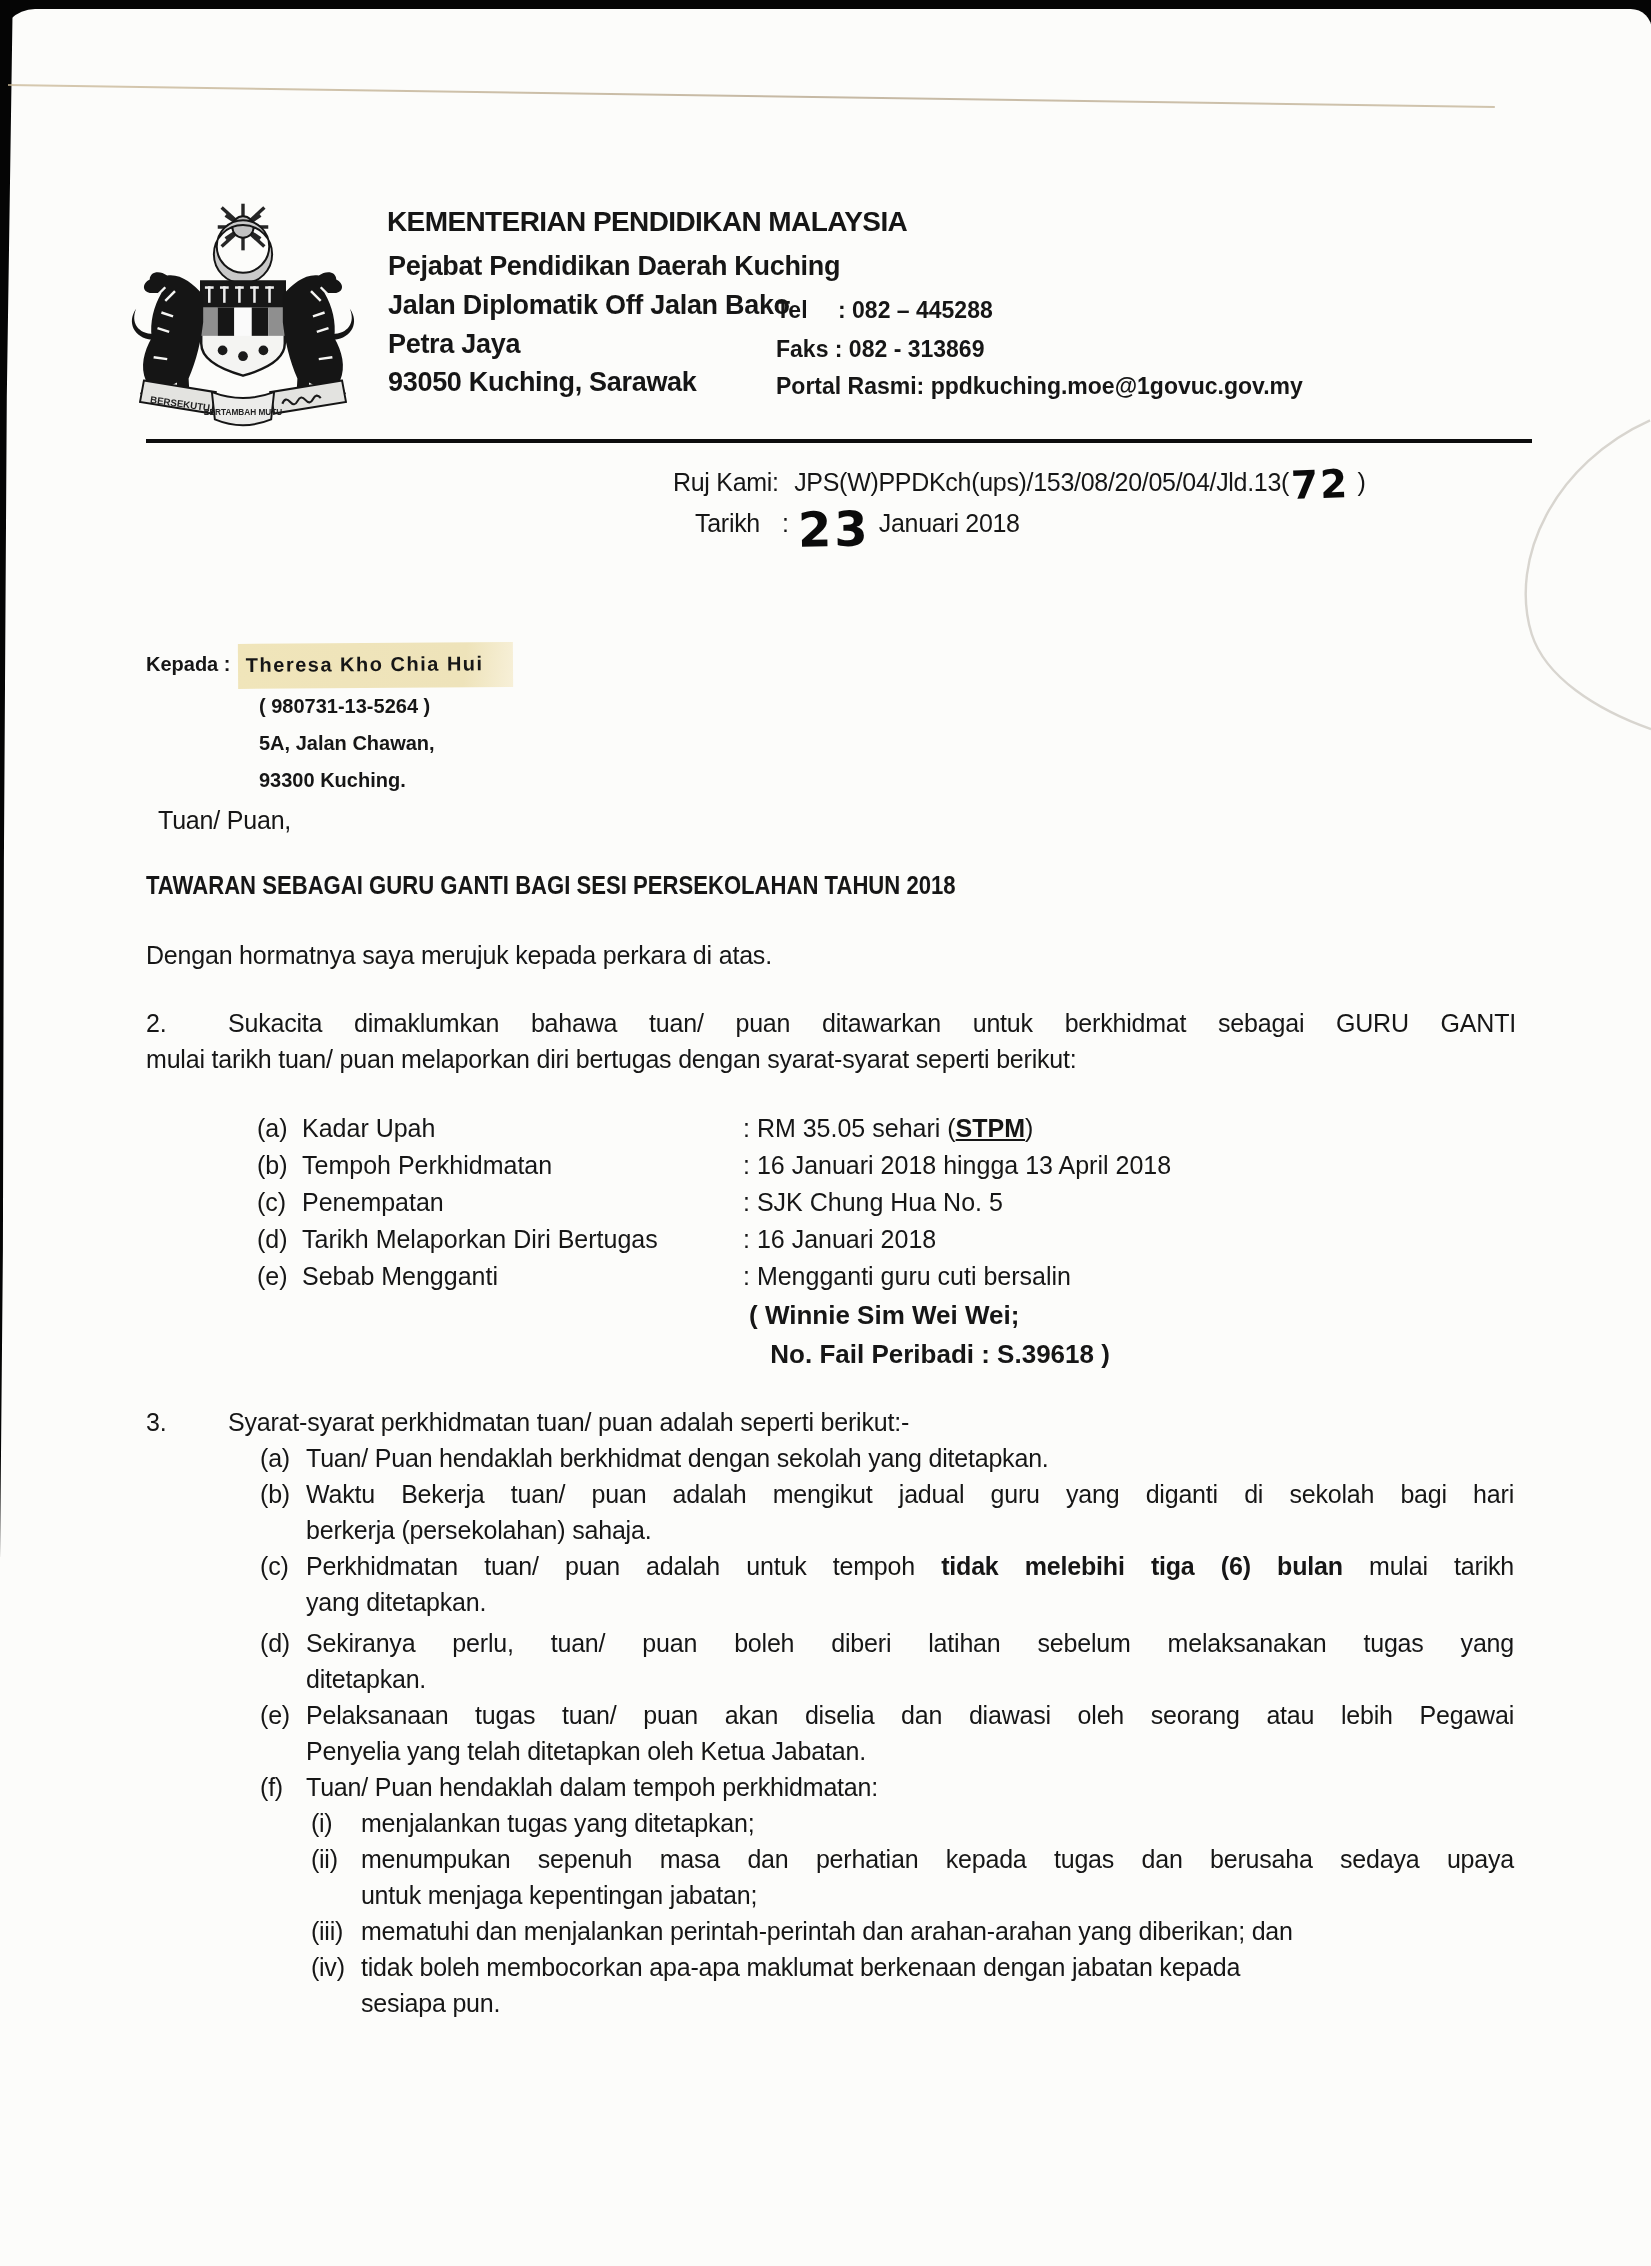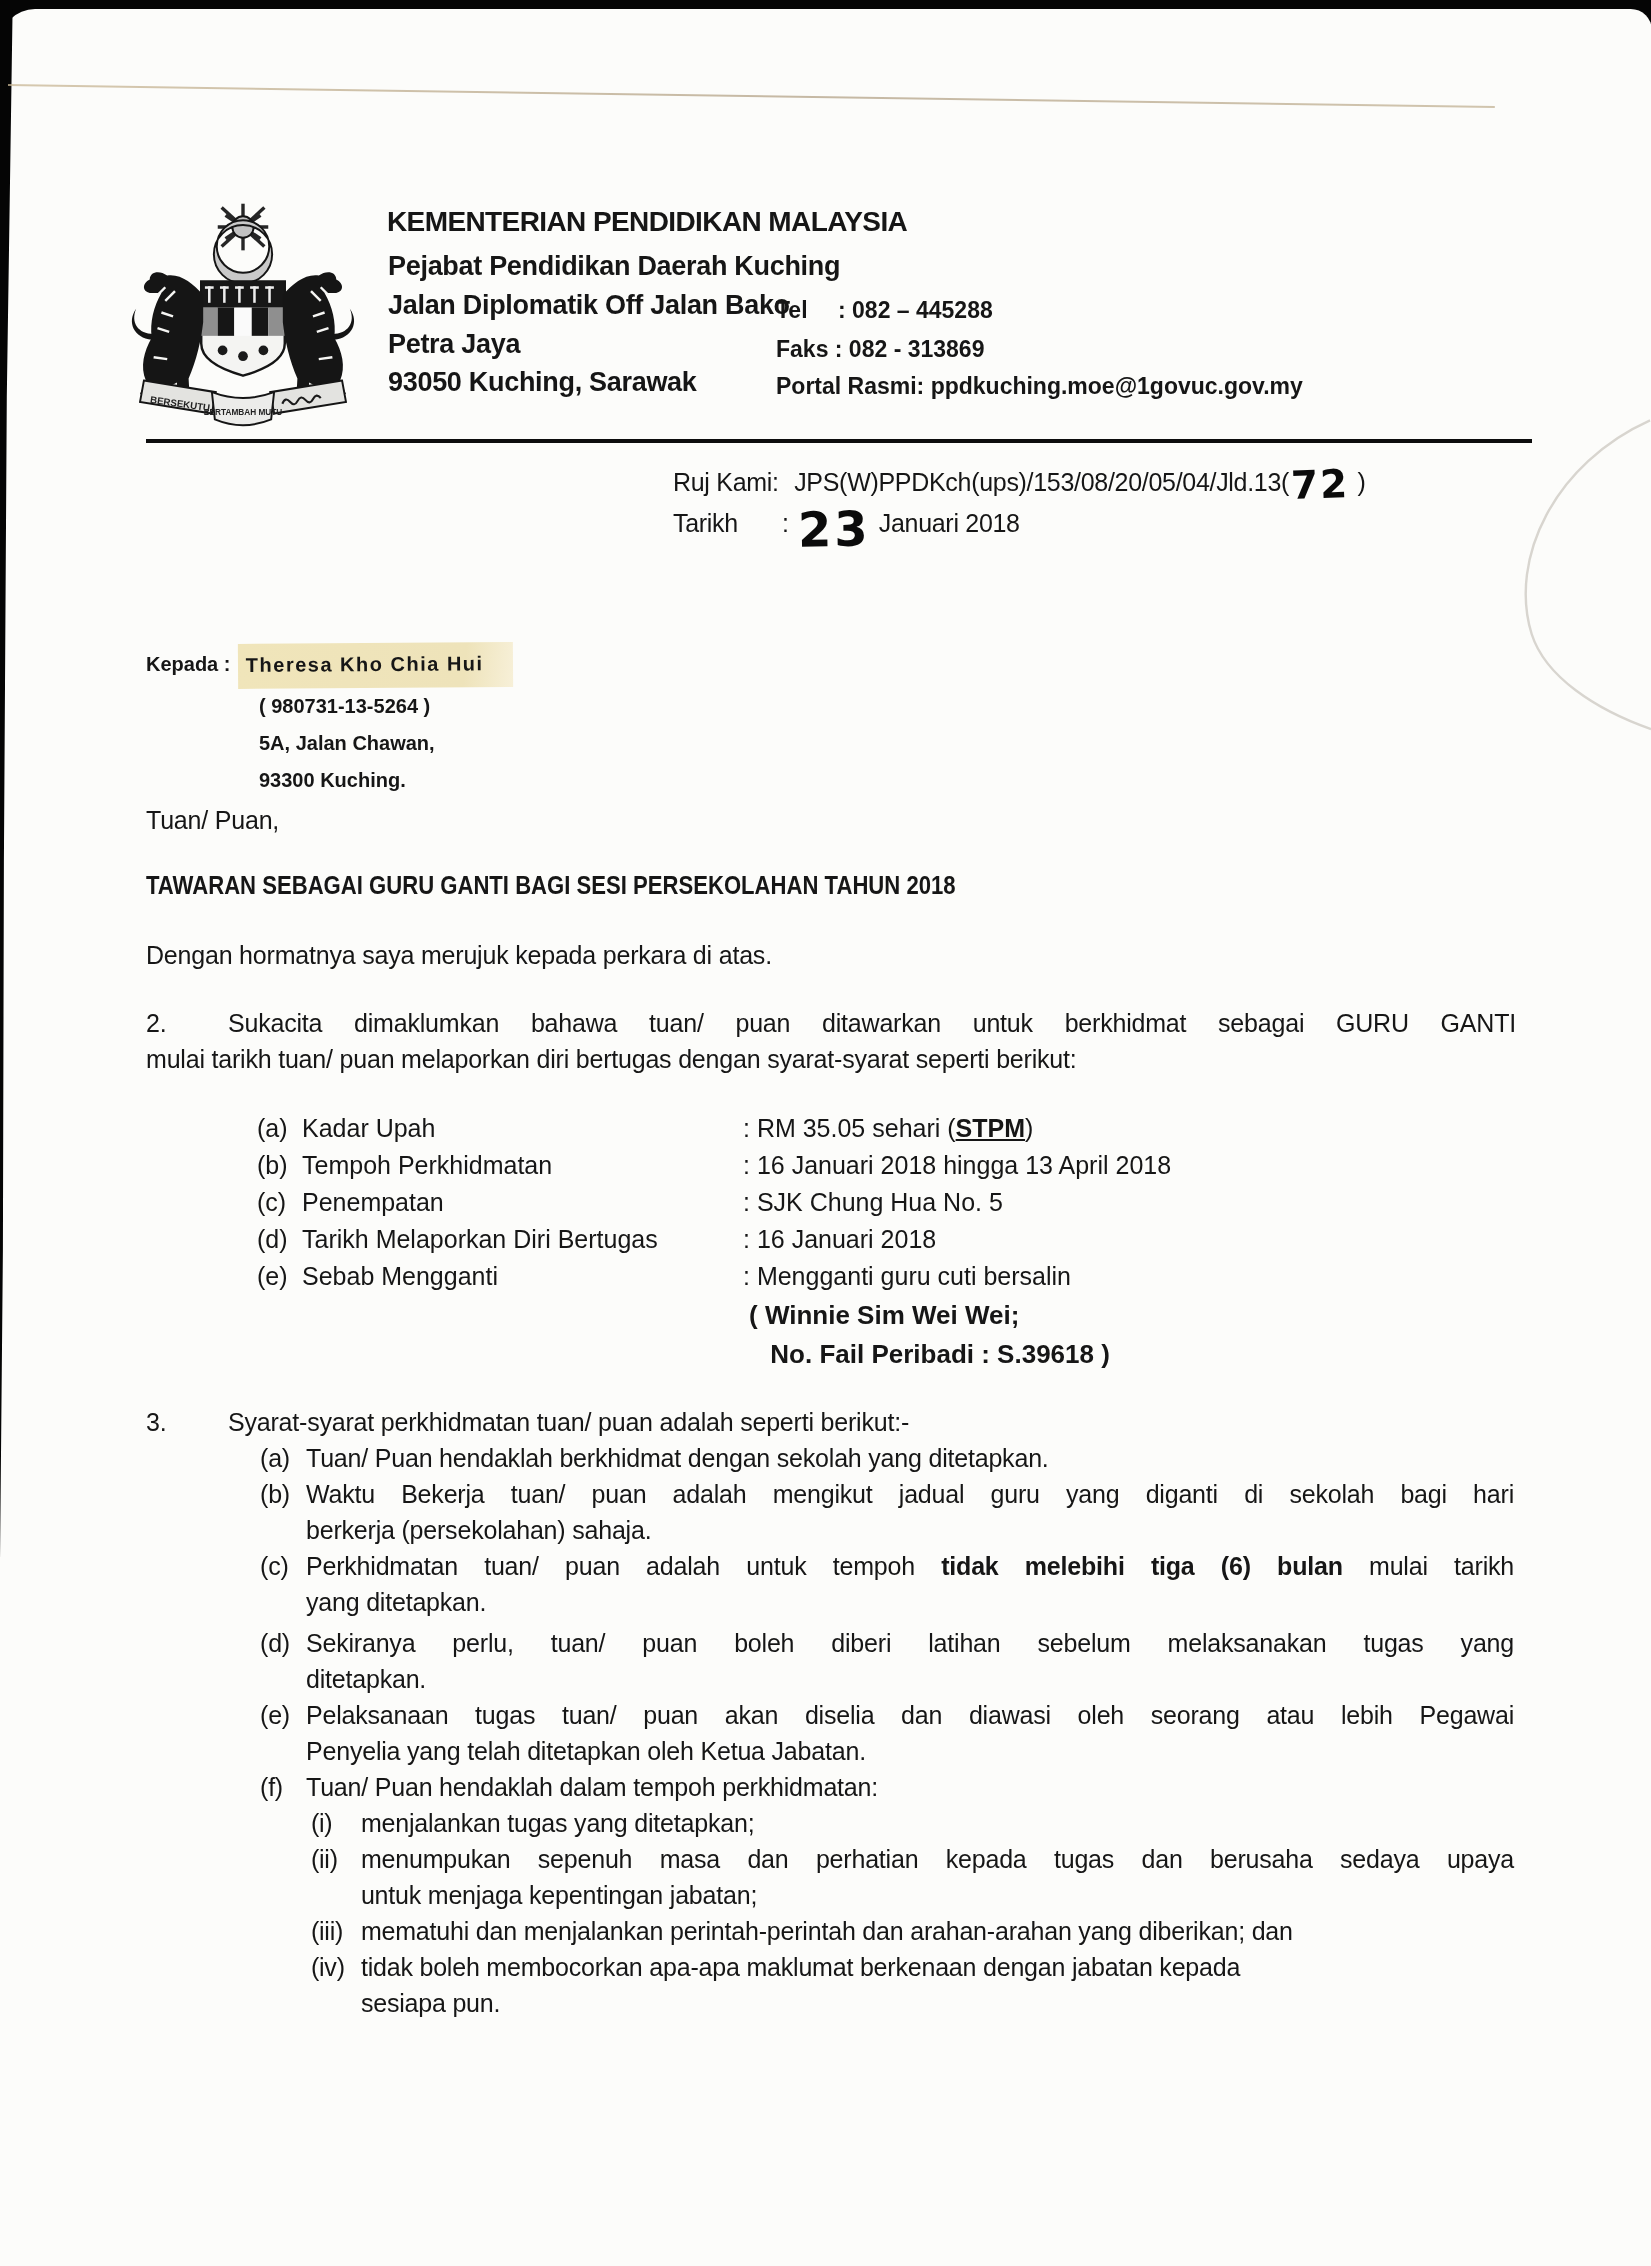--- a/index.html
+++ b/index.html
@@ -37,35 +37,35 @@
   .contact { font-size:23px; font-weight:bold; }
   #rule { left:146px; top:439px; width:1386px; height:3.9px; background:#0d0d0d; }
 
   
   #ref { left:673px; top:463px; font-size:25px; line-height:39px; letter-spacing:-0.3px; }
   #ref .lbl  { display:inline-block; }
   #ref .gap  { display:inline-block; width:15.5px; }
   .hand { font-family:"DejaVu Sans",sans-serif; font-weight:bold; color:#0b0b0b; }
   #hand72 { display:inline-block; font-size:39px; transform:rotate(-2deg); vertical-align:-6.8px; letter-spacing:1.9px; margin:0 1.9px; }
   #hand23 { display:inline-block; font-size:48px; transform:rotate(-1deg); vertical-align:-14.6px; letter-spacing:2.9px; margin:0 7.8px 0 9.7px; }
-  #tarikh-lbl { display:inline-block; width:109px; }
+  #tarikh-lbl { display:inline-block; width:109px;text-align:center; }
 
   
   #recipient { left:146px; top:596px; font-size:20px; font-weight:bold; line-height:37px;margin-top:47px; }
   #recipient .indent { padding-left:113px; }
   .hl {
     display:inline-block;
     background:linear-gradient(96deg,#f0e5ba 0%,#eee3ba 82%,#f7f0d8 100%);
     padding:2.9px 29px 4.9px 7.8px; margin-left:7.8px;
     transform:rotate(-0.4deg); letter-spacing:1.5px;
   }
 
   
   .copy { font-size:25px; line-height:36px; letter-spacing:-0.2px; }
-  #salutation { left:146px; top:802px; }
+  #salutation { left:158px; top:802px; }
   #subject {
     left:146px; top:870px; font-size:26px; font-weight:bold;
     transform:scaleX(0.85); transform-origin:0 0; white-space:nowrap;
   }
   #intro { left:146px; top:937px; }
 
   #para2 { left:146px; top:1005px; width:1370px; }
   .p-num { position:absolute; left:0; top:0; }
   .hang1 { padding-left:82px; }
   .stretch { text-align:justify; text-align-last:justify; }

